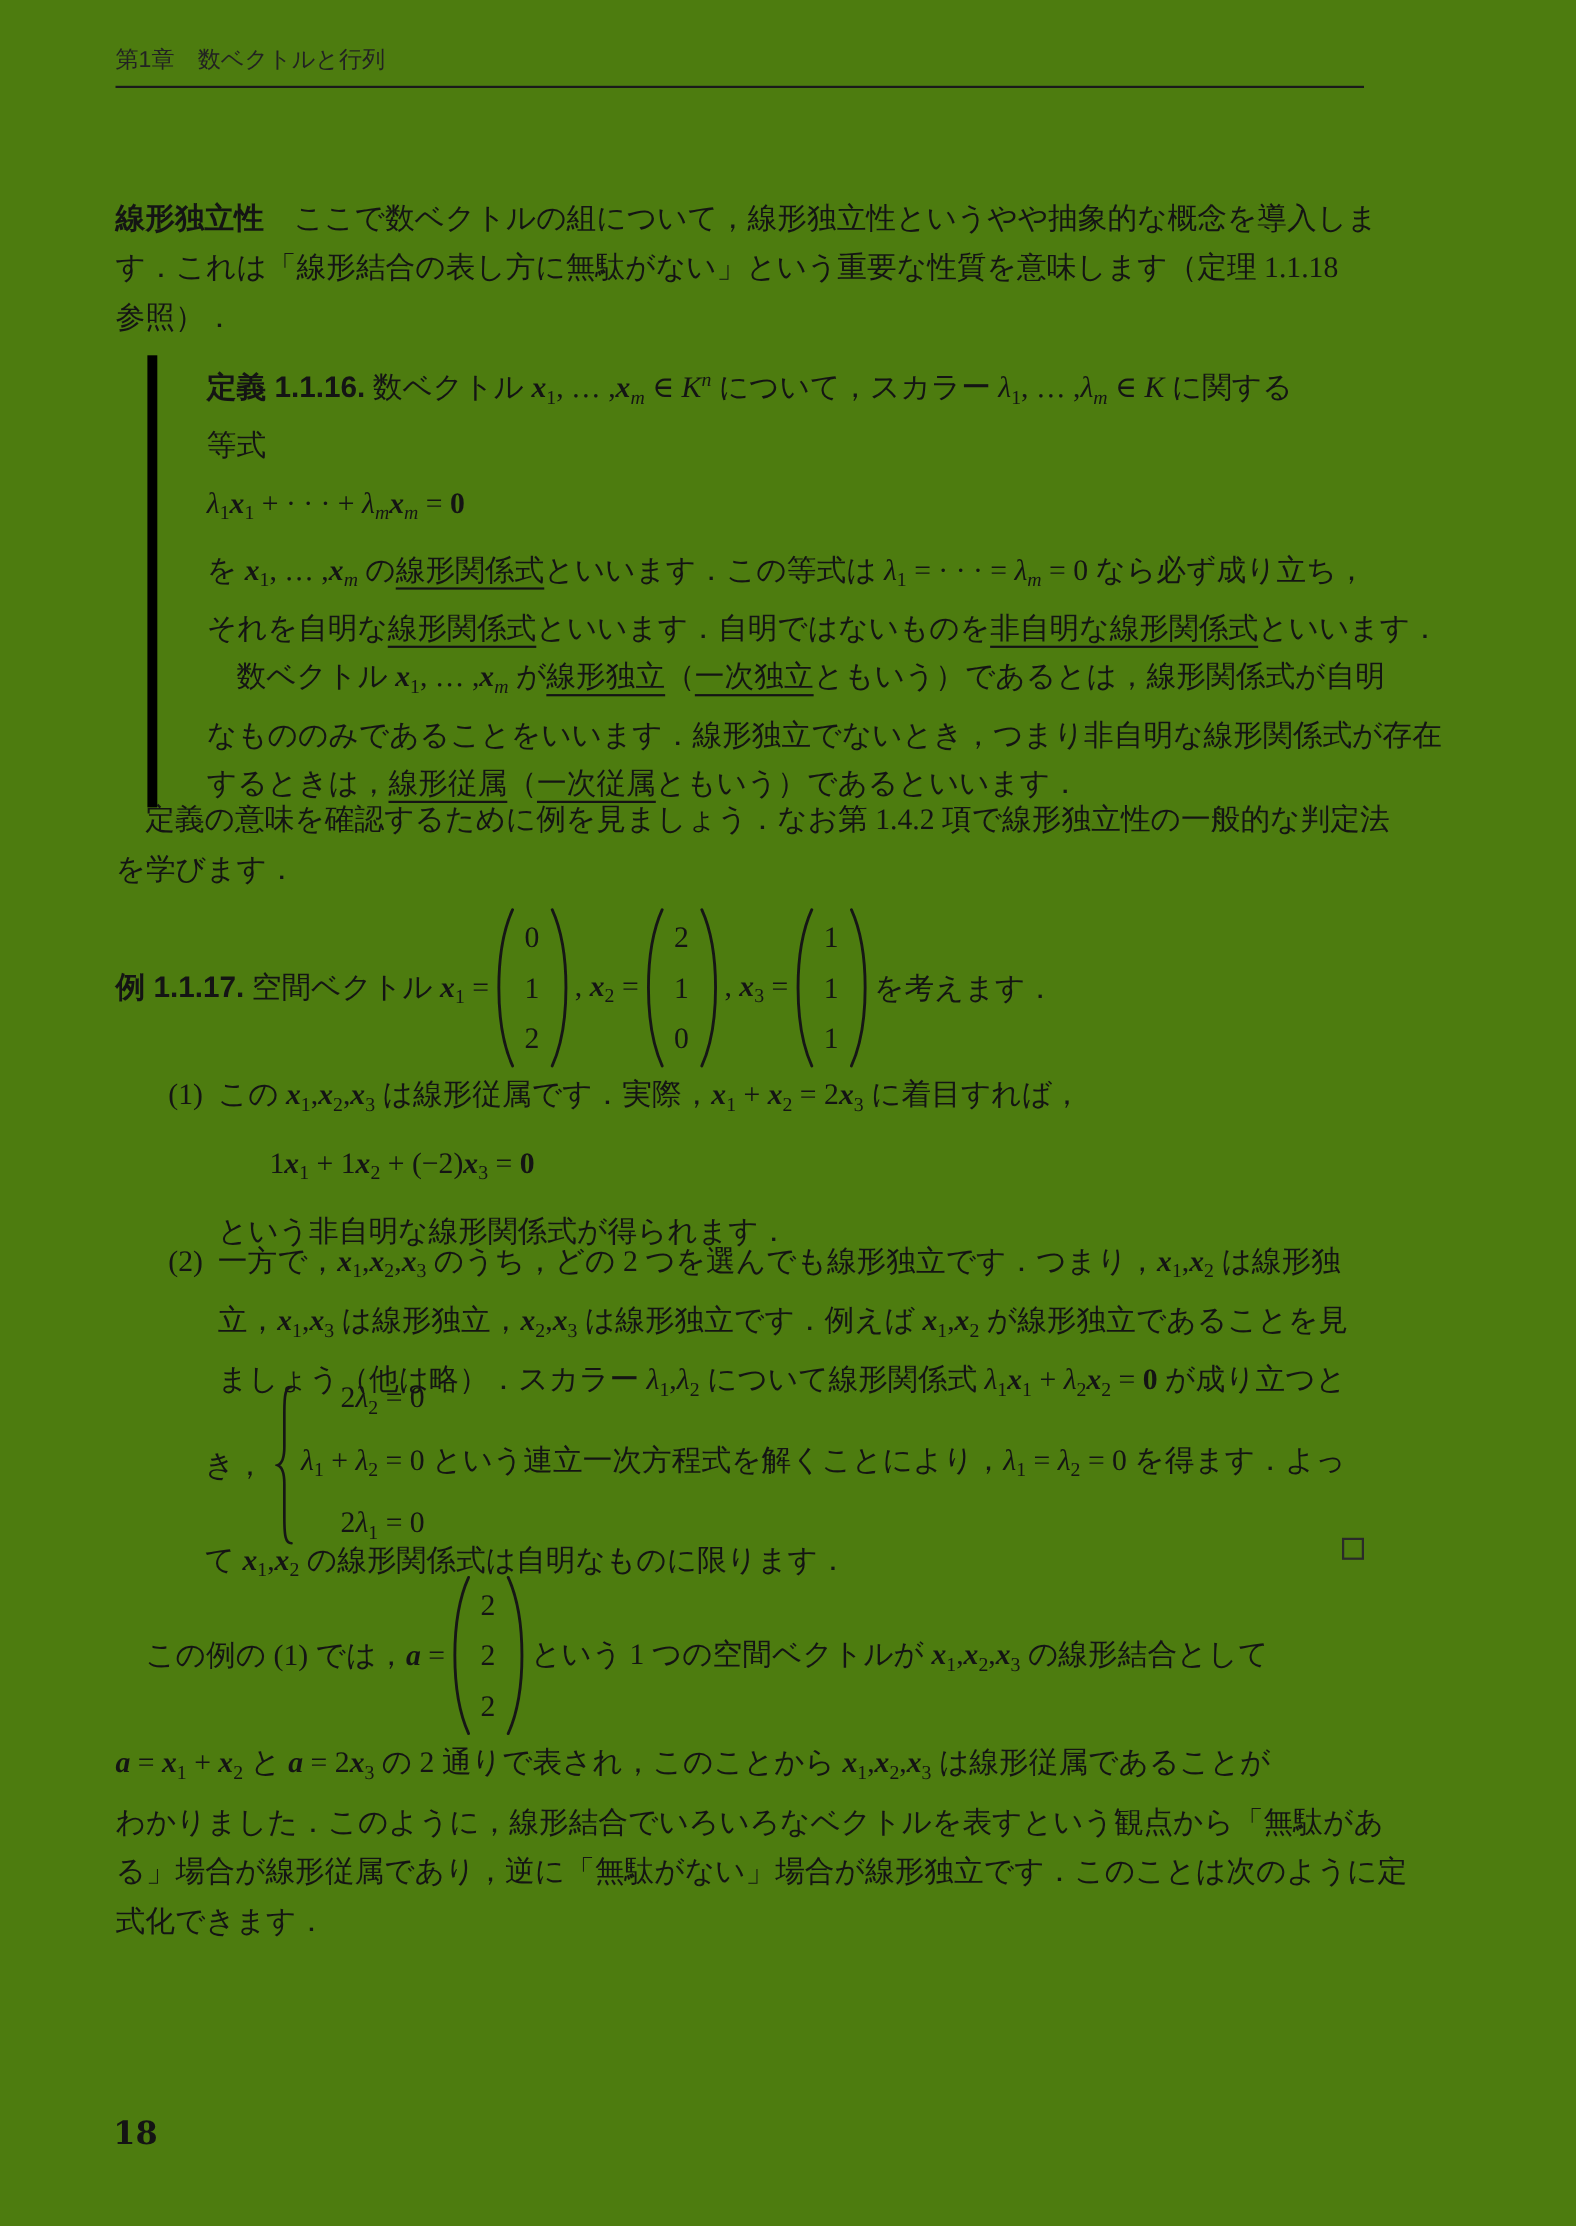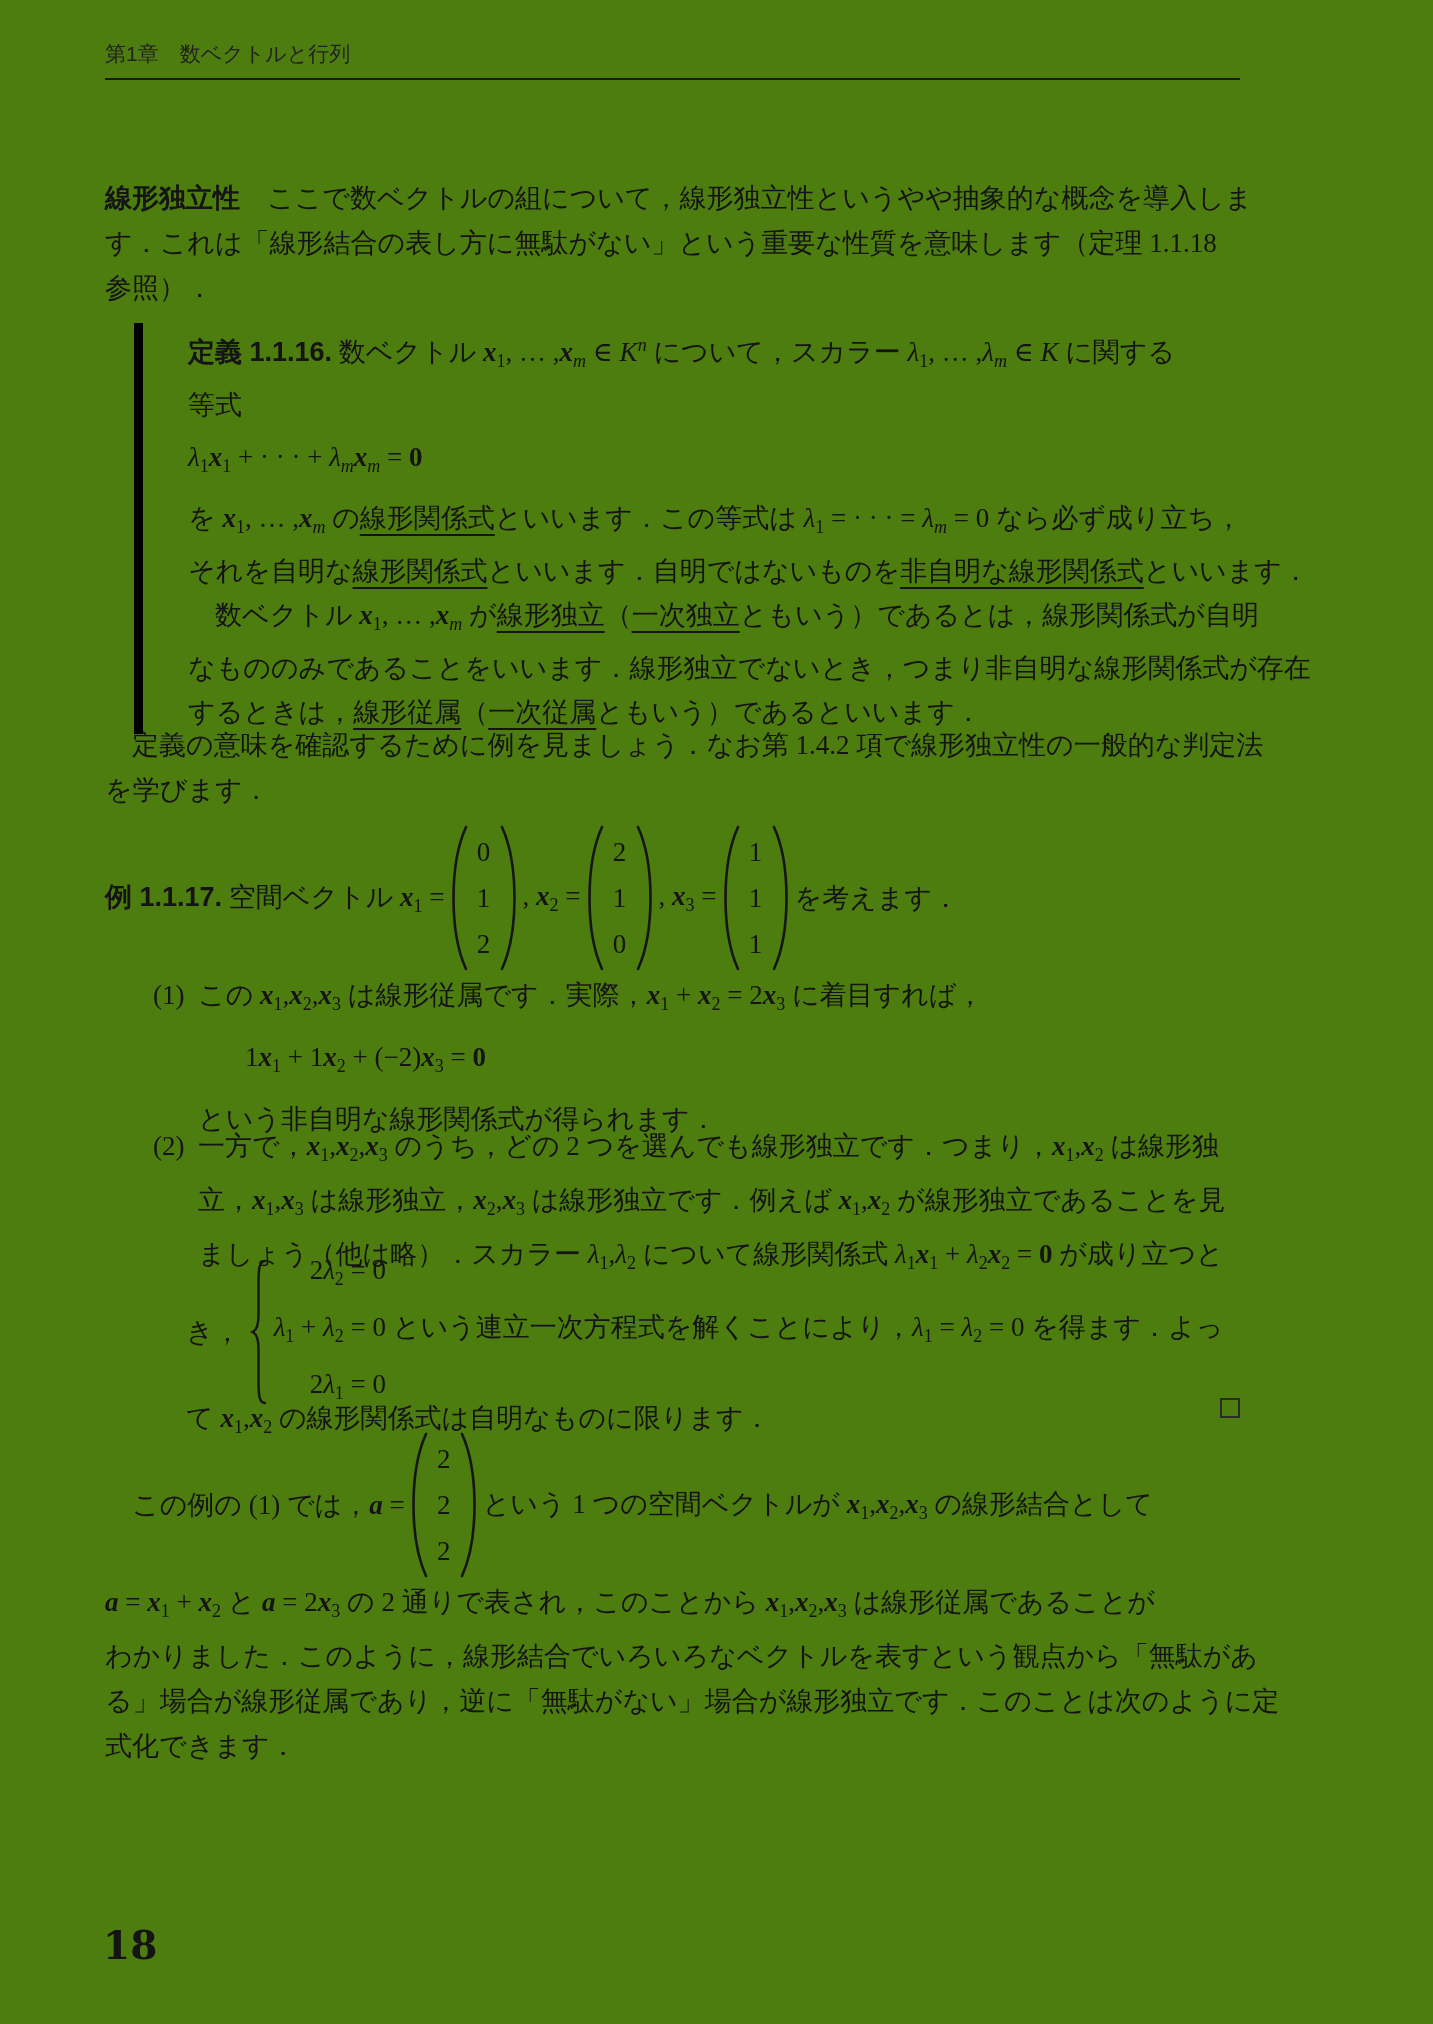--- a/index.html
+++ b/index.html
@@ -50,21 +50,21 @@
   .system-row .prefix{line-height:48px;margin-right:9px;}
   .sys-col{margin-left:6px;}
   .sys-line{display:block;line-height:48px;}
   .sys-ind{padding-left:36px;}
   .closing-line{position:absolute;left:186px;top:1386px;width:1054px;line-height:64px;white-space:nowrap;}
   .qed{position:absolute;right:0;top:12px;width:16px;height:16px;border:2px solid #2a2a2a;}
   
   .outro-row{top:1430px;display:flex;align-items:center;height:150px;white-space:nowrap;}
   .outro-rest{top:1580px;}
   
-  .page-number{position:absolute;left:103px;top:1922px;font-weight:bold;font-size:39px;
+  .page-number{position:absolute;left:103px;top:1922px;font-weight:bold;font-size:29px;
     font-family:"DejaVu Serif","Liberation Serif",serif;}
 </style>
 </head>
 <body>
 
 <div class="page">
 
   <div class="col chapter-header">
     <span>第1章　数ベクトルと行列</span>
   </div>

